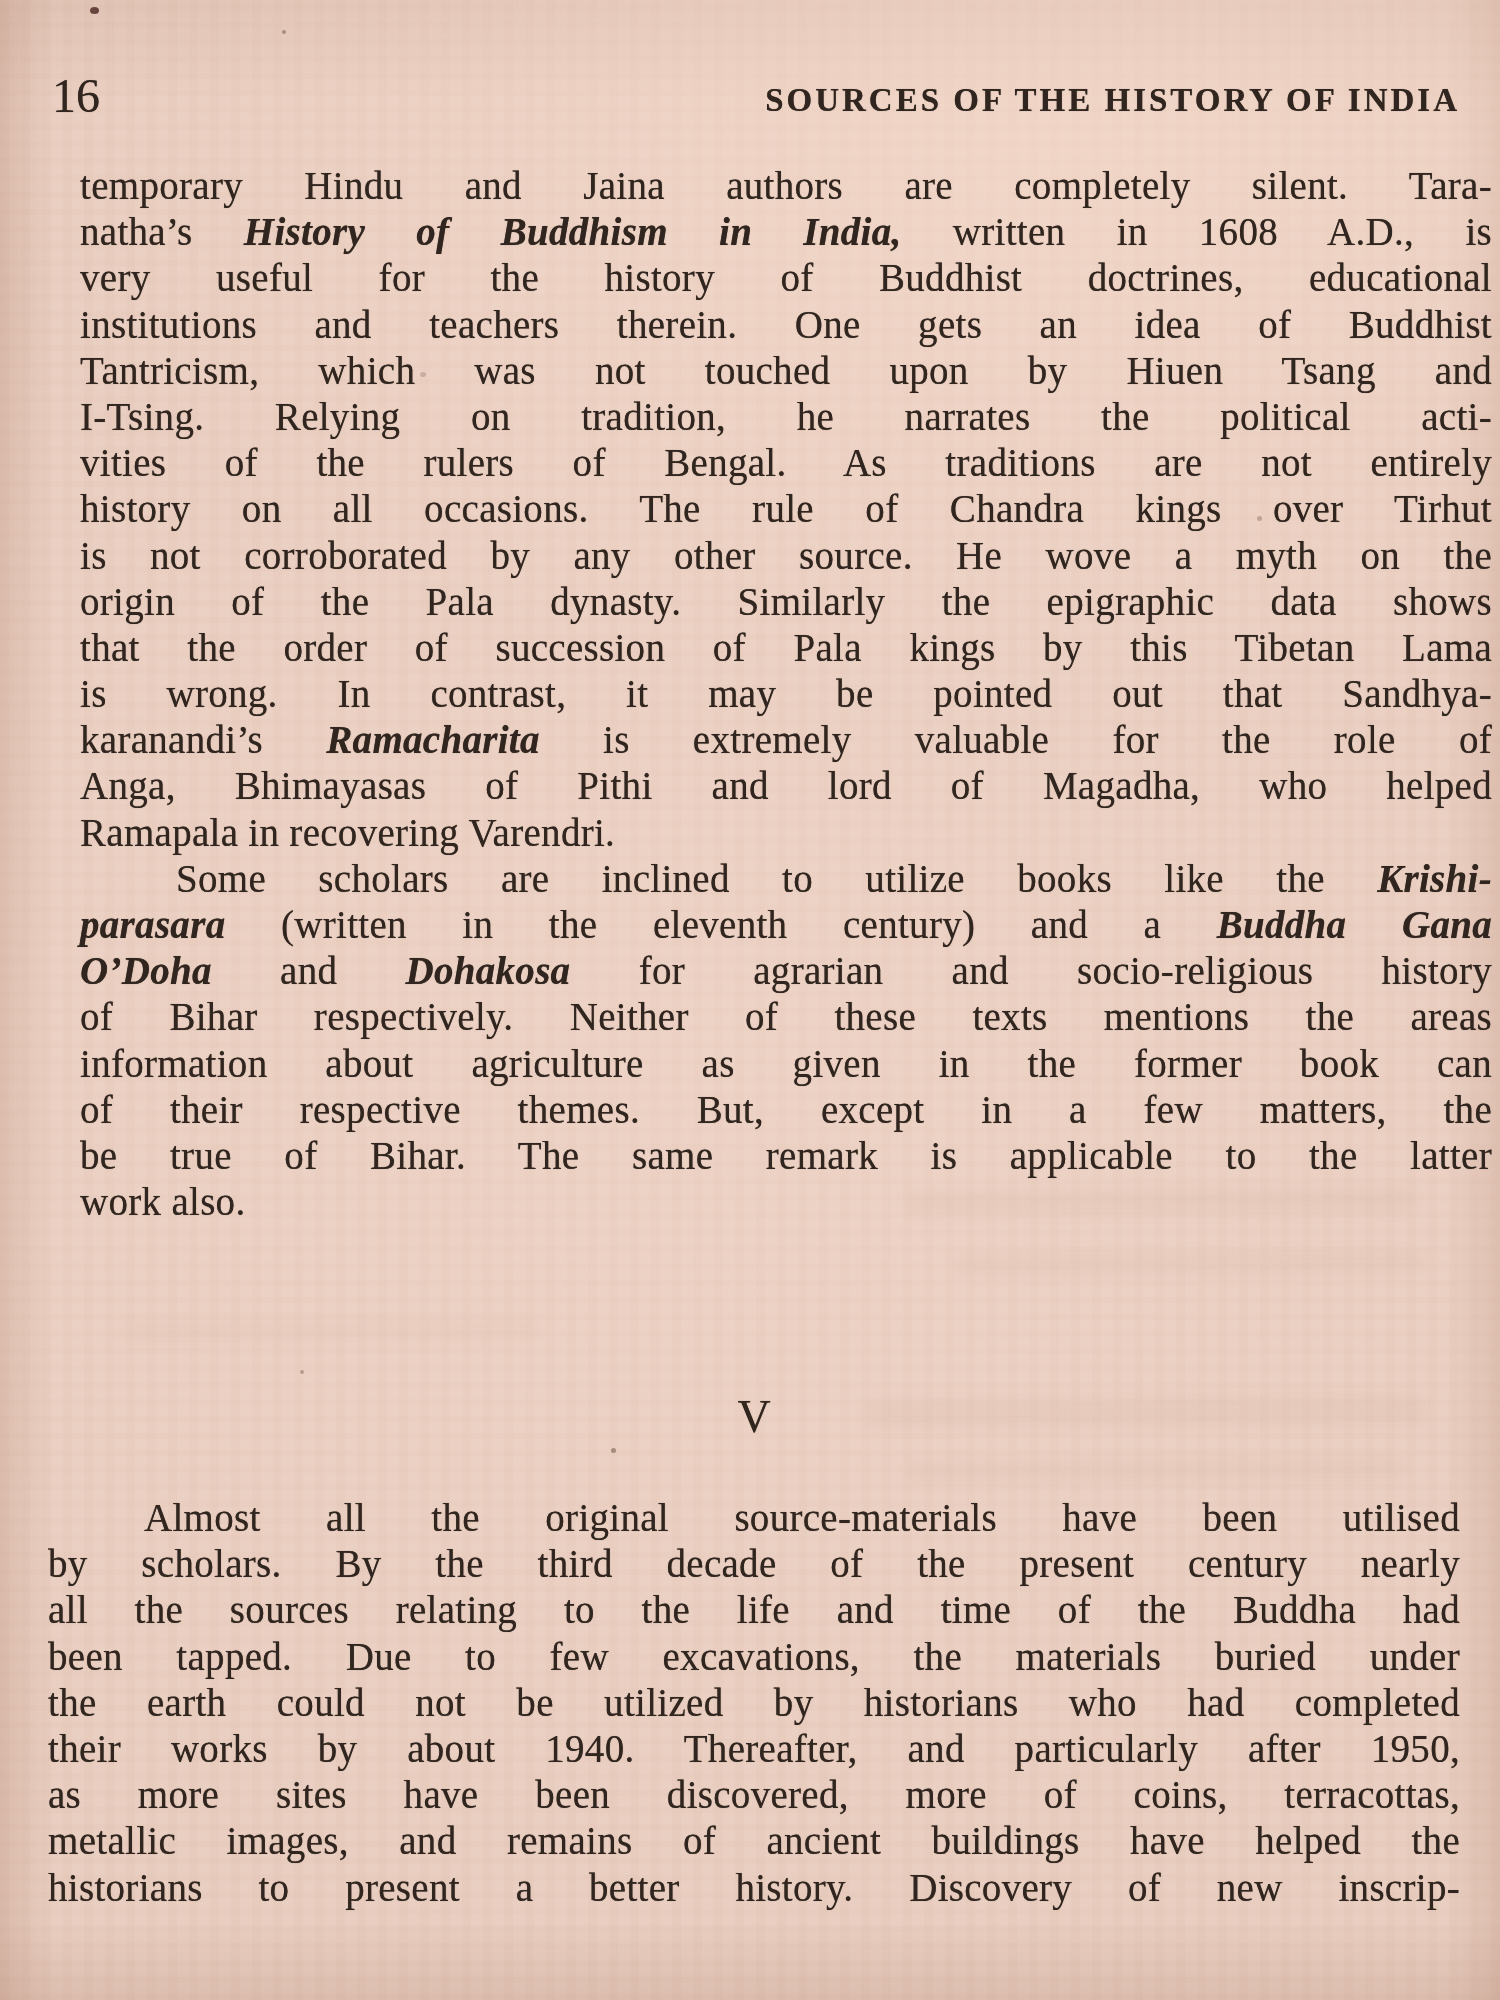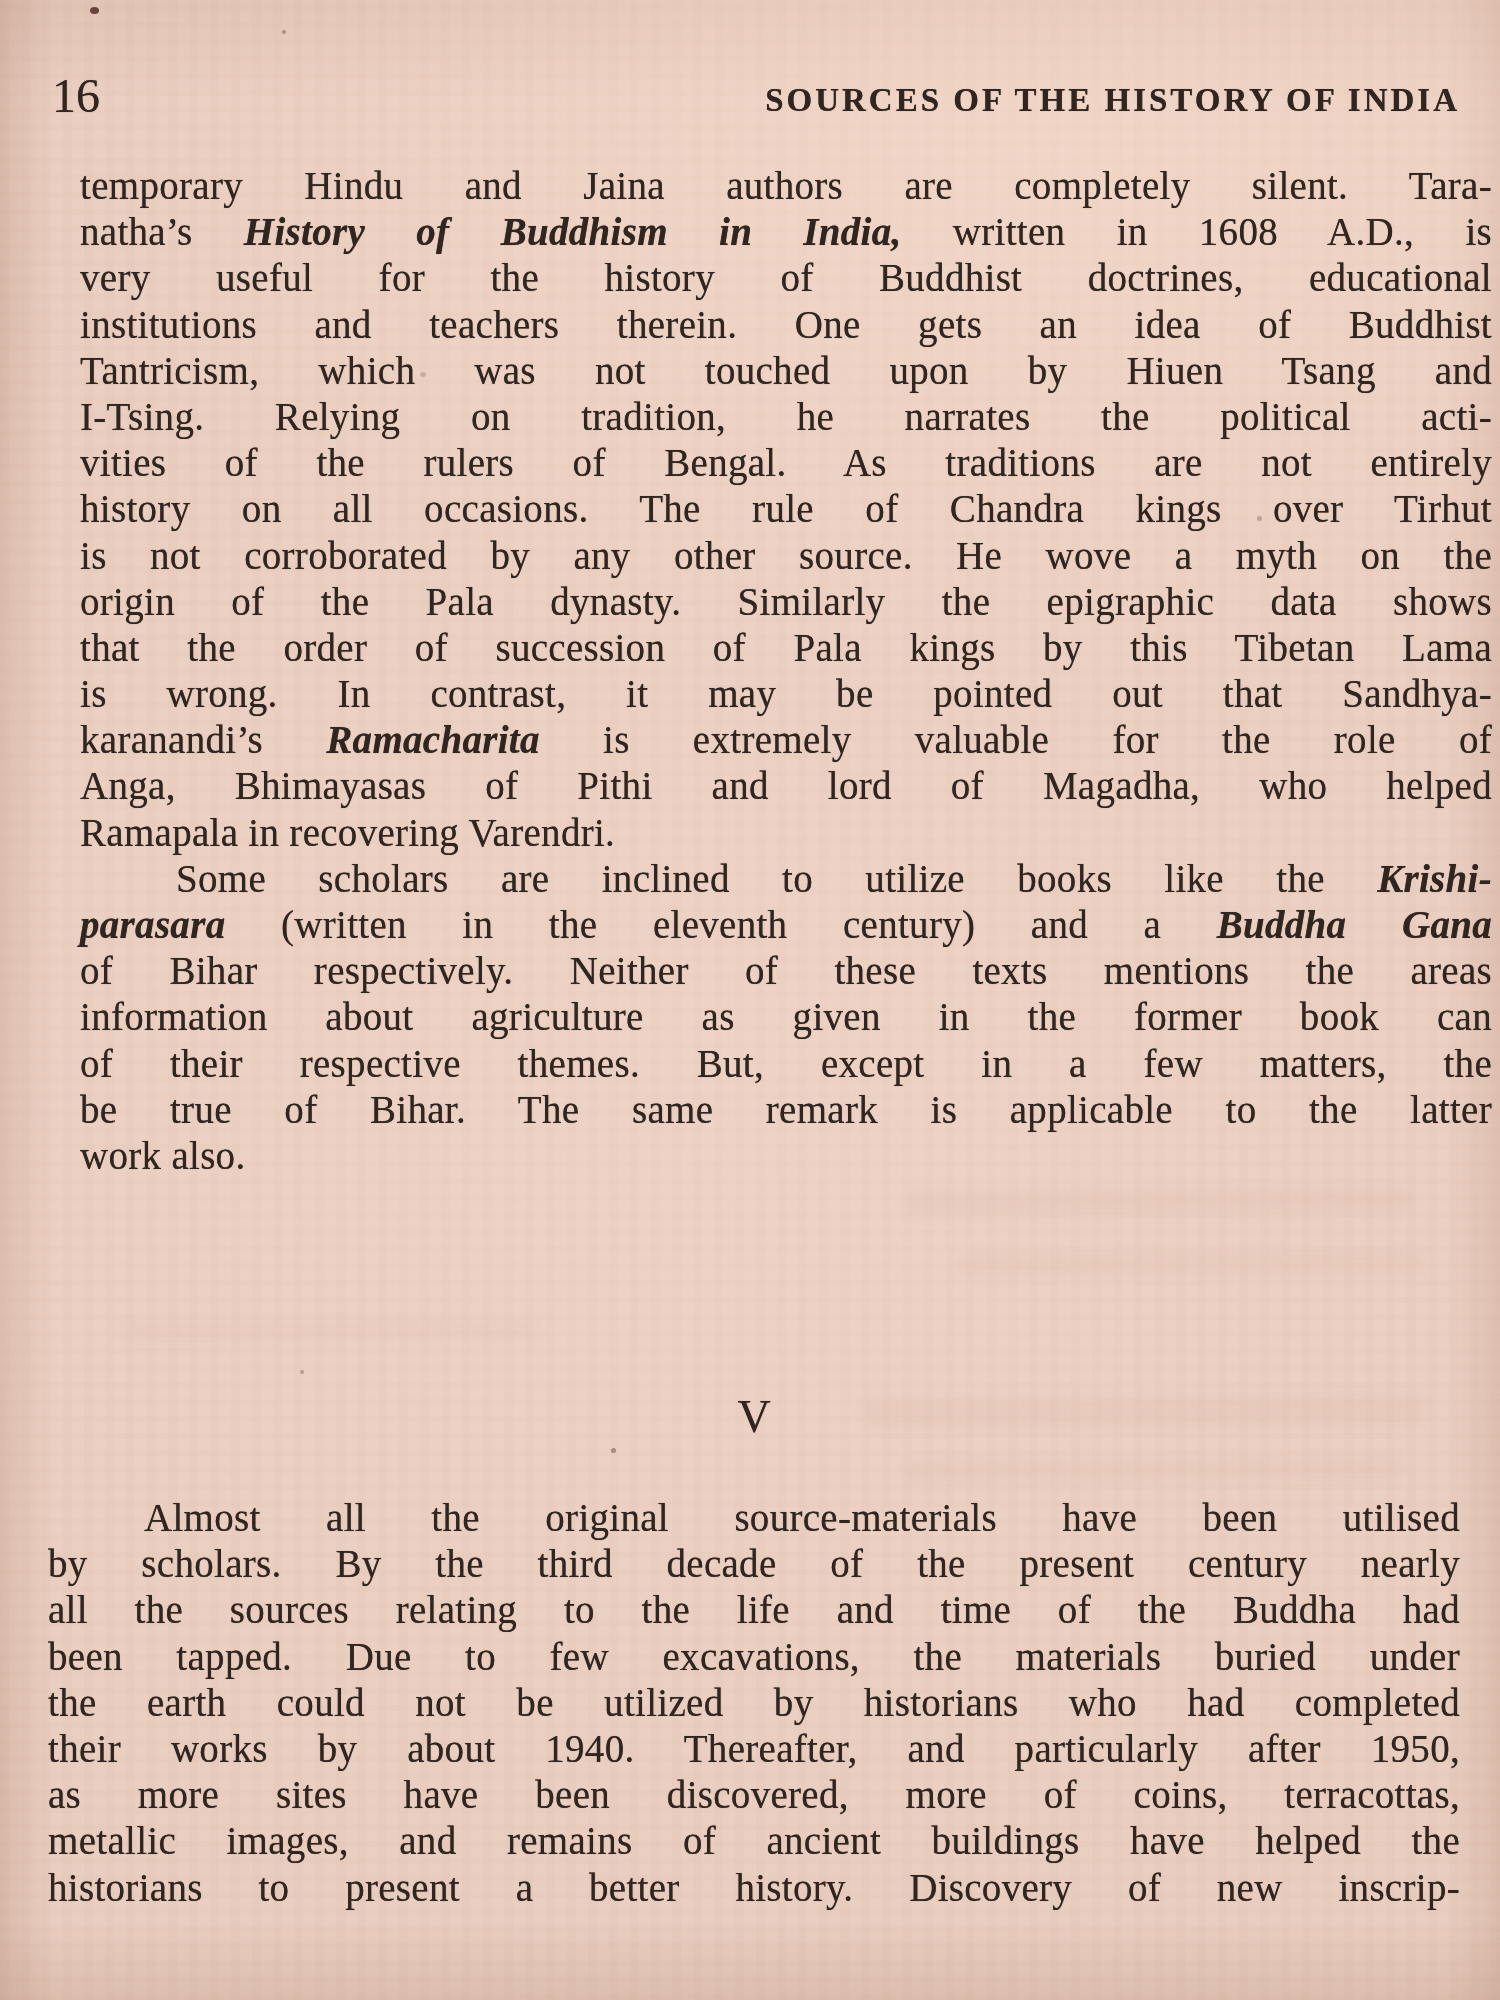--- a/index.html
+++ b/index.html
@@ -79,20 +79,21 @@
       <div class="tline"><span>history on all occasions.  The rule of Chandra kings over Tirhut</span></div>
       <div class="tline"><span>is not corroborated by any other source.  He wove a myth on the</span></div>
       <div class="tline"><span>origin of the Pala dynasty.  Similarly the epigraphic data shows</span></div>
       <div class="tline"><span>that the order of succession of Pala kings by this Tibetan Lama</span></div>
       <div class="tline"><span>is wrong.  In contrast, it may be pointed out that Sandhya-</span></div>
       <div class="tline"><span>karanandi’s </span><span class="it">Ramacharita</span><span> is extremely valuable for the role of</span></div>
       <div class="tline"><span>Anga, Bhimayasas of Pithi and lord of Magadha, who helped</span></div>
       <div class="tline flush"><span>Ramapala in recovering Varendri.</span></div>
       <div class="tline indent"><span>Some scholars are inclined to utilize books like the </span><span class="it">Krishi-</span></div>
       <div class="tline"><span class="it">parasara</span><span> (written in the eleventh century) and a </span><span class="it">Buddha Gana</span></div>
+      <div class="tline"><span class="it">O’Doha</span><span> and </span><span class="it">Dohakosa</span><span> for agrarian and socio-religious history</span></div>
       <div class="tline"><span>of Bihar respectively.  Neither of these texts mentions the areas</span></div>
       <div class="tline"><span>information about agriculture as given in the former book can</span></div>
       <div class="tline"><span>of their respective themes.  But, except in a few matters, the</span></div>
       <div class="tline"><span>be true of Bihar.  The same remark is applicable to the latter</span></div>
       <div class="tline flush"><span>work also.</span></div>
     </div>
 
   <div class="section-head ink">V</div>
 
   <div id="block2" class="textblock ink">

